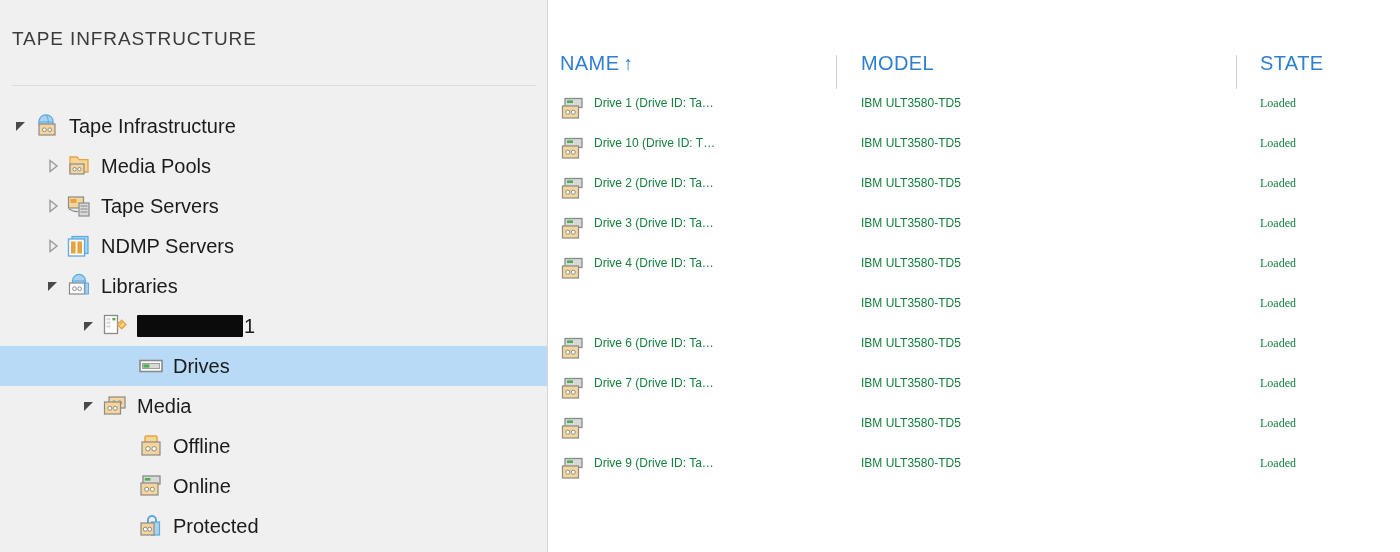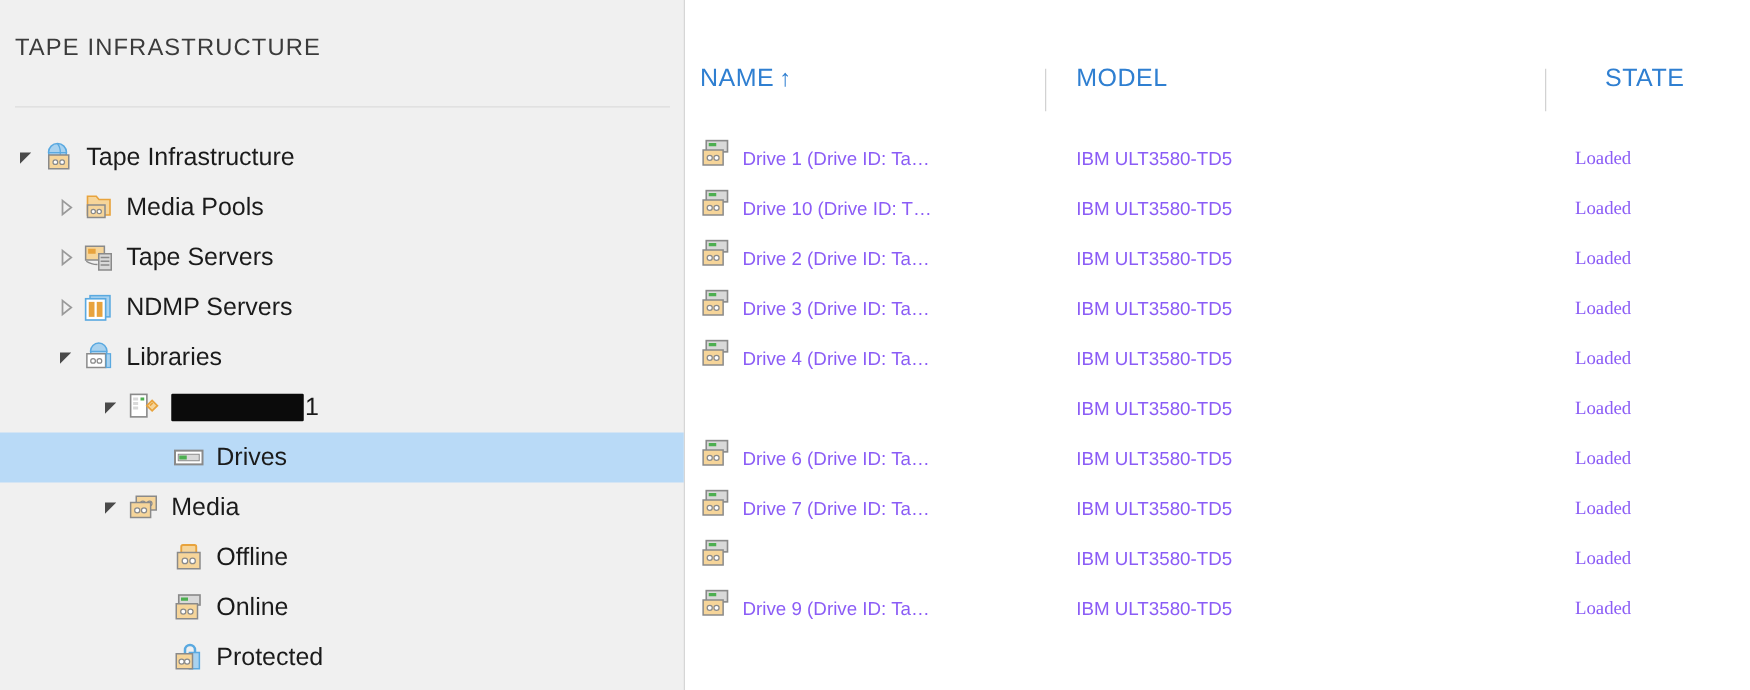--- a/index.html
+++ b/index.html
@@ -130,23 +130,23 @@
   }
   .grid-row {
     position: relative;
     height: 40px;
     width: 852px;
   }
   .cell {
     position: absolute;
     top: 0; height: 40px;
     display: flex;
-    align-items: flex-end;
-    font-size: 15px;
-    color: #8b5cf6;
+    align-items: flex-start;
+    font-size: 12px;
+    color: #15803d;
     white-space: nowrap;
   }
   .cell-name { left: 12px; }
   .cell-model { left: 313px; }
   .cell-state { left: 712px; font-family: Liberation Serif, serif; }
   .row-icon {
     width: 26px; height: 26px;
     flex: 0 0 26px;
     margin-right: 8px;
   }
@@ -358,21 +358,21 @@
 
   <div id="main">
     <div id="grid-header">
         <div class="col-head" style="left: 12px;">
           <span>NAME</span>
           <span class="sort-arrow">↑</span>
         </div>
         <div class="col-head" style="left: 313px;">
           <span>MODEL</span>
         </div>
-        <div class="col-head" style="left: 736px;">
+        <div class="col-head" style="left: 712px;">
           <span>STATE</span>
         </div>
         <div class="col-sep" style="left: 288px;"></div>
         <div class="col-sep" style="left: 688px;"></div>
       </div>
     <div id="grid-body">
         <div class="grid-row">
           <div class="cell cell-name">
             <div class="row-icon">
               <svg width="26" height="26" viewBox="0 0 26 26">

